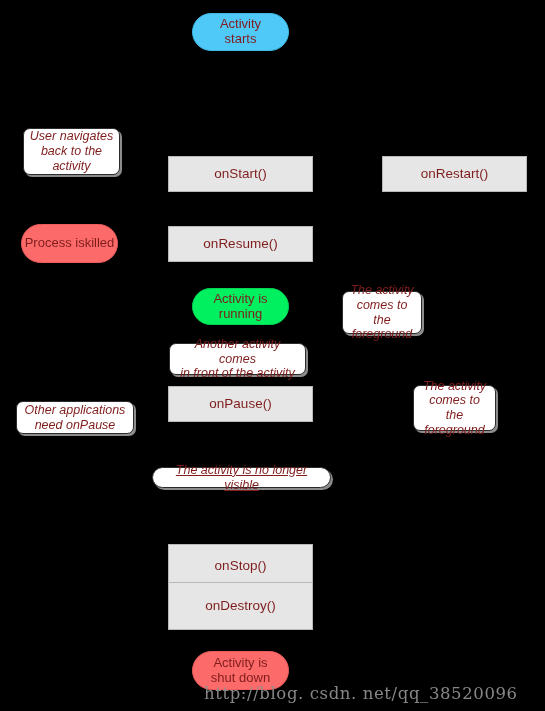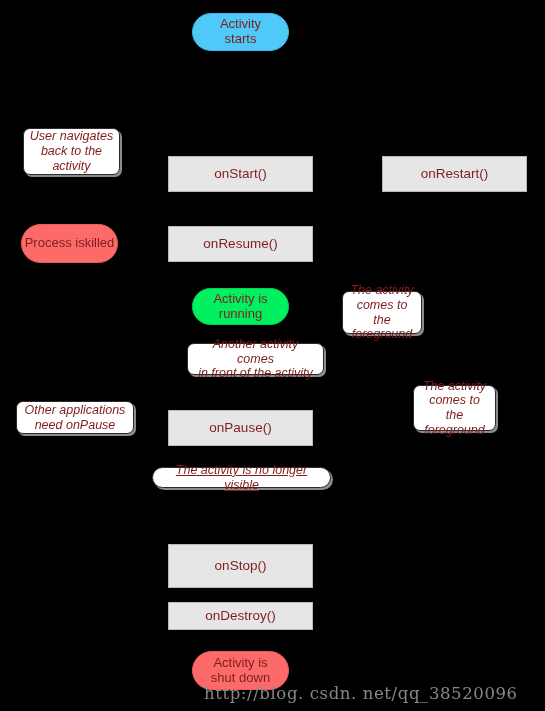--- a/index.html
+++ b/index.html
@@ -97,29 +97,29 @@
 
   <div class="node method-box" style="left:168px; top:226px; width:145px; height:36px;">
     <span>onResume()</span>
   </div>
 
   <div class="node pill pill-green" style="left:192px; top:288px; width:97px; height:37px; flex-direction:column;">
     <span>Activity is</span>
     <span>running</span>
   </div>
 
-  <div class="node method-box" style="left:168px; top:410px; width:145px; height:36px;">
+  <div class="node method-box" style="left:168px; top:386px; width:145px; height:36px;">
     <span>onPause()</span>
   </div>
 
   <div class="node method-box" style="left:168px; top:518px; width:145px; height:44px;margin-top:26px;">
     <span>onStop()</span>
   </div>
 
-  <div class="node method-box" style="left:168px; top:582px; width:145px; height:28px;margin-top:20px;">
+  <div class="node method-box" style="left:168px; top:582px; width:145px; height:48px;">
     <span>onDestroy()</span>
   </div>
 
   <div class="node pill pill-red" style="left:21px; top:224px; width:97px; height:39px; flex-direction:row;">
     <span>Process is</span>
     <span>killed</span>
   </div>
 
   <div class="node pill pill-red" style="left:192px; top:651px; width:97px; height:39px; flex-direction:column;">
     <span>Activity is</span>
@@ -131,21 +131,21 @@
     <span>back to the</span>
     <span>activity</span>
   </div>
 
   <div class="node callout" style="left:342px; top:291px; width:80px; height:43px; flex-direction:column;">
     <span>The activity</span>
     <span>comes to the</span>
     <span>foreground</span>
   </div>
 
-  <div class="node callout" style="left:187px; top:343px; width:137px; height:32px; flex-direction:column;">
+  <div class="node callout" style="left:169px; top:343px; width:137px; height:32px; flex-direction:column;">
     <span>Another activity comes</span>
     <span>in front of the activity</span>
   </div>
 
   <div class="node callout" style="left:413px; top:385px; width:83px; height:46px; flex-direction:column;">
     <span>The activity</span>
     <span>comes to the</span>
     <span>foreground</span>
   </div>
 

